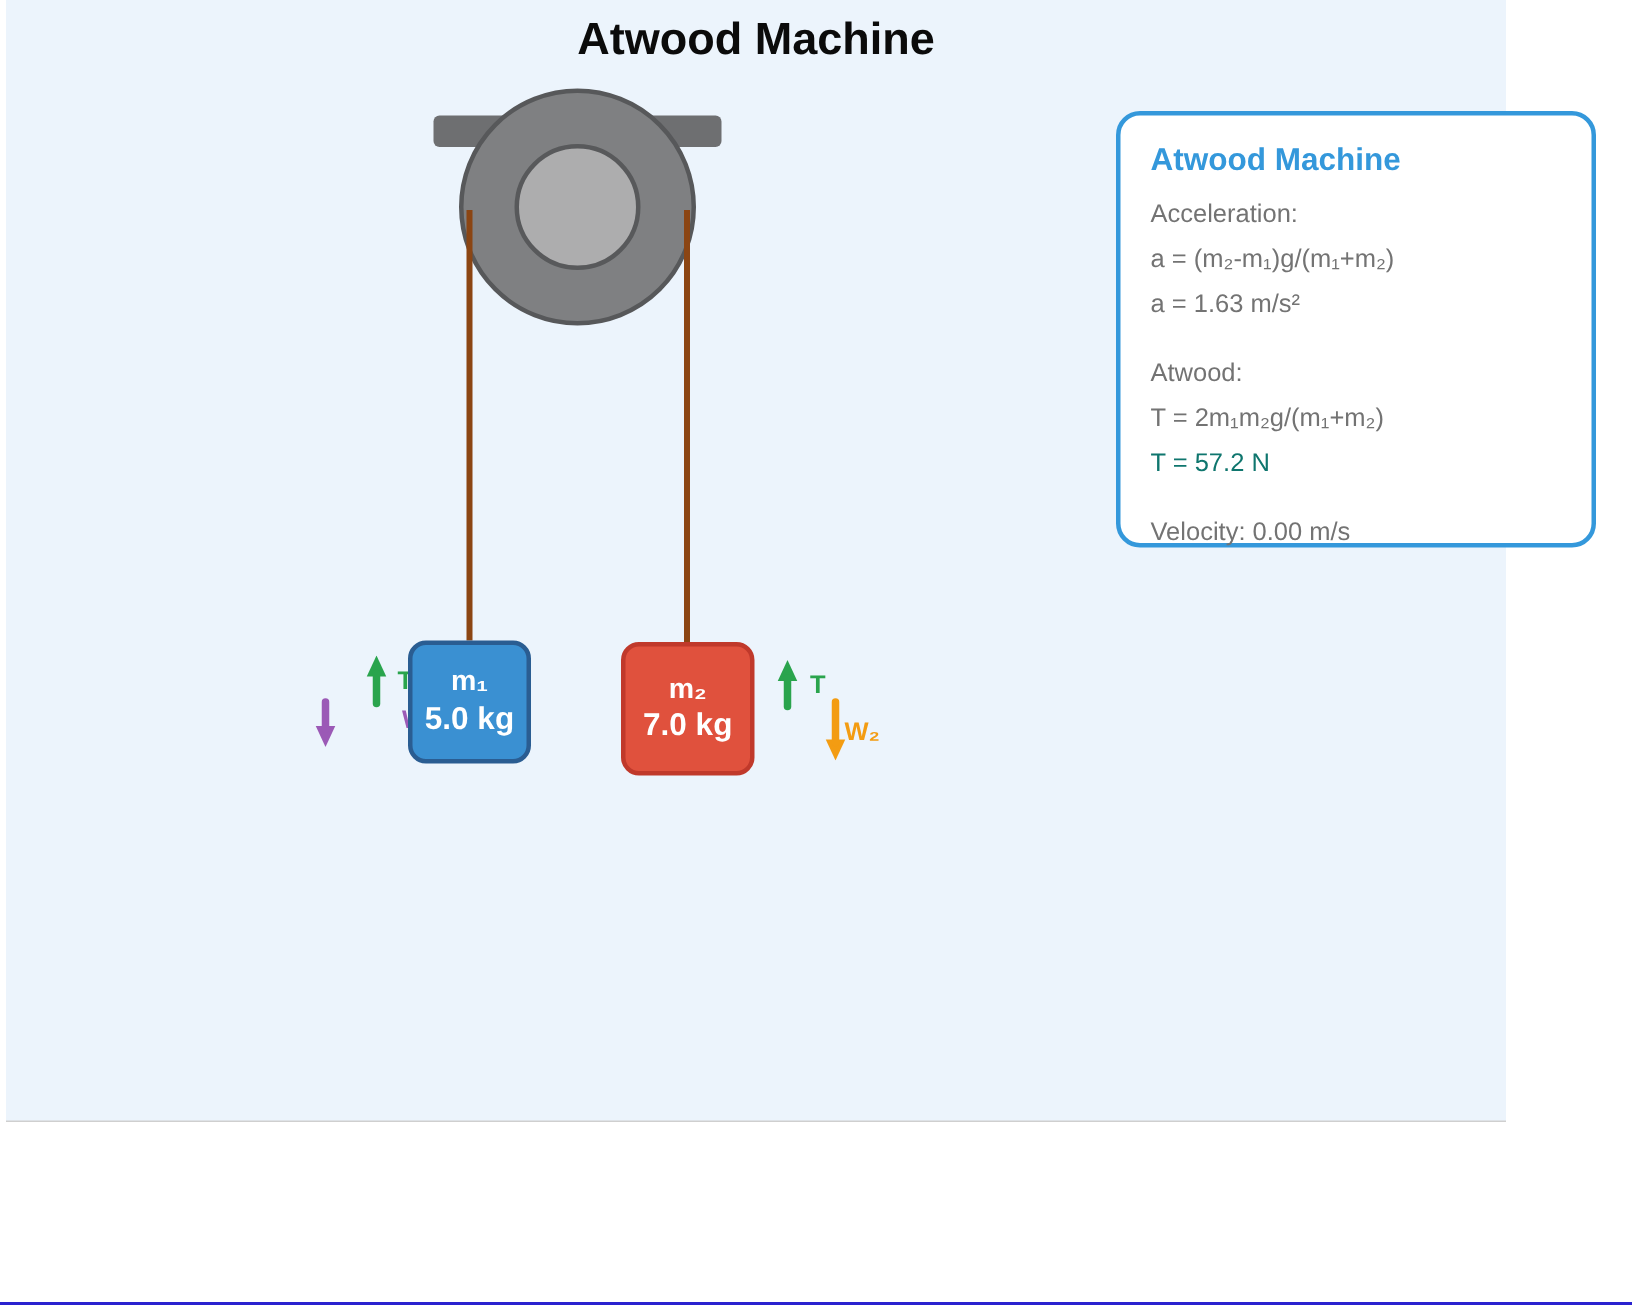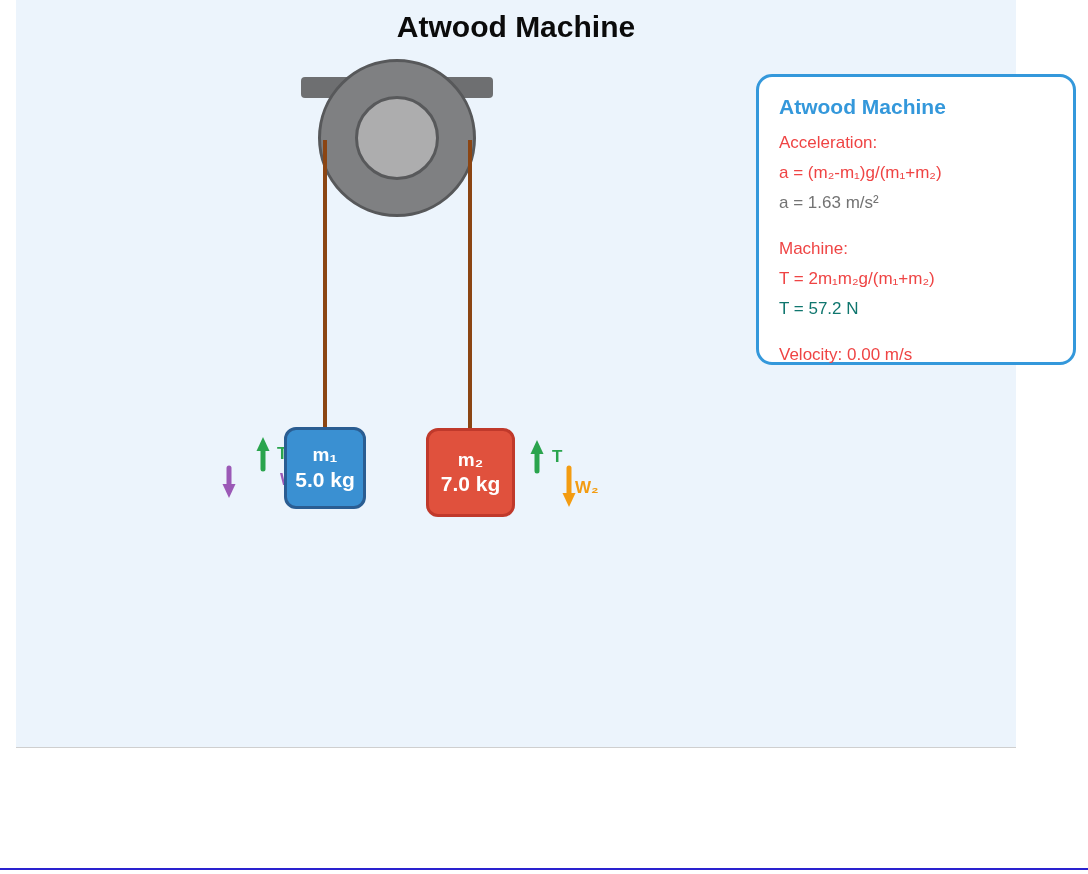--- a/index.html
+++ b/index.html
@@ -5,21 +5,21 @@
   * { box-sizing: border-box; }
   html,body { margin:0; padding:0; }
   body {
     width:1088px; height:874px; position:relative; overflow:hidden;
     background:#ffffff;
     font-family:"Liberation Sans","DejaVu Sans",sans-serif;
   }
 
   
   .sim-area {
-    position:absolute; left:16px; top:0; width:1000px; height:748px;
+    position:absolute; left:4px; top:0; width:1000px; height:748px;
     background:#ecf4fc; border-bottom:1px solid #cfcfcf;
   }
   .page-title {
     position:absolute; left:0; top:10px; width:100%; margin:0;
     text-align:center; font-size:30px; font-weight:bold; color:#0b0b0b;
   }
 
   
   .support-bar {
     position:absolute; left:285px; top:77px; width:192px; height:21px;
@@ -65,21 +65,21 @@
   #t2-label { left:536px; top:447px; }
   #w2-label { left:559px; top:478px; }
 
   
   .info-panel {
     position:absolute; left:740px; top:74px; width:320px; height:291px;
     background:#ffffff; border:3px solid #3498db; border-radius:16px;
     padding:14px 20px;
   }
   .info-title { margin:4px 0 14px 0; font-size:21px; font-weight:bold; color:#3498db; }
-  .info-line  { margin:10px 0; font-size:17px; color:#ef4444; }
+  .info-line  { margin:10px 0; font-size:17px; color:#737373; }
   .info-gap   { margin-top:26px; }
   .val-red    { color:#737373; }
   .val-green  { color:#0f766e; }
 
   
   .control-bar { position:absolute; left:0; top:749px; width:1088px; height:119px; background:#ffffff; }
 
   .bottom-rule { position:absolute; left:0; top:868px; width:1088px; height:2px; background:#2a22cf; }
 </style>
 </head>
@@ -124,21 +124,21 @@
   <div class="mass mass2">
     <div class="sym">m₂</div>
     <div class="val">7.0 kg</div>
   </div>
 
   <div class="info-panel">
     <div class="info-title">Atwood Machine</div>
     <div class="info-line">Acceleration:</div>
     <div class="info-line">a = (m₂-m₁)g/(m₁+m₂)</div>
     <div class="info-line val-red">a = 1.63 m/s²</div>
-    <div class="info-line info-gap">Machine:</div>
+    <div class="info-line info-gap">Atwood:</div>
     <div class="info-line">T = 2m₁m₂g/(m₁+m₂)</div>
     <div class="info-line val-green">T = 57.2 N</div>
     <div class="info-line info-gap">Velocity: 0.00 m/s</div>
   </div>
 </div>
 
 <div class="control-bar">
   
   
 

